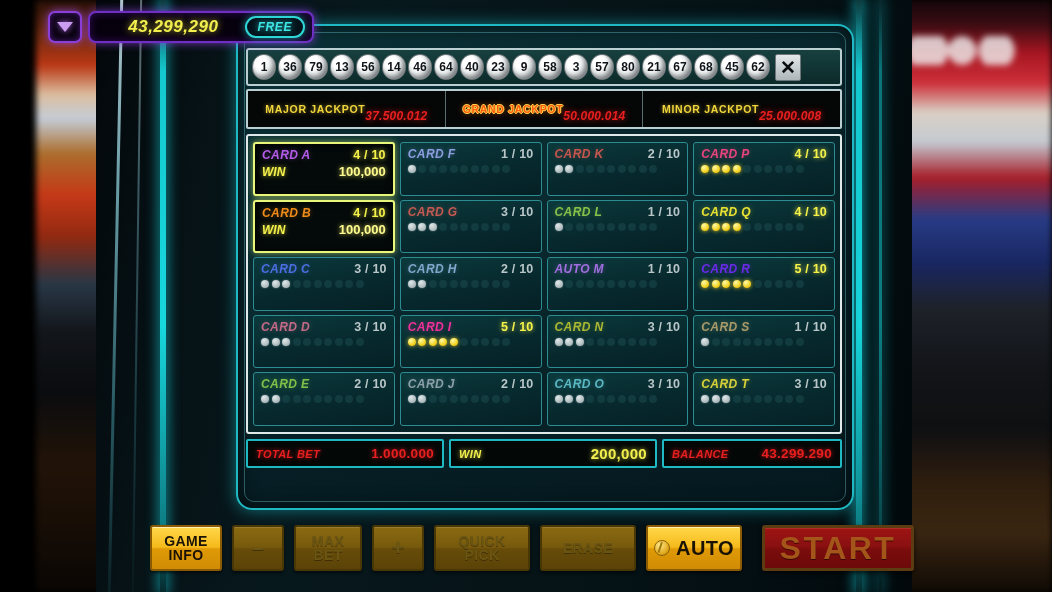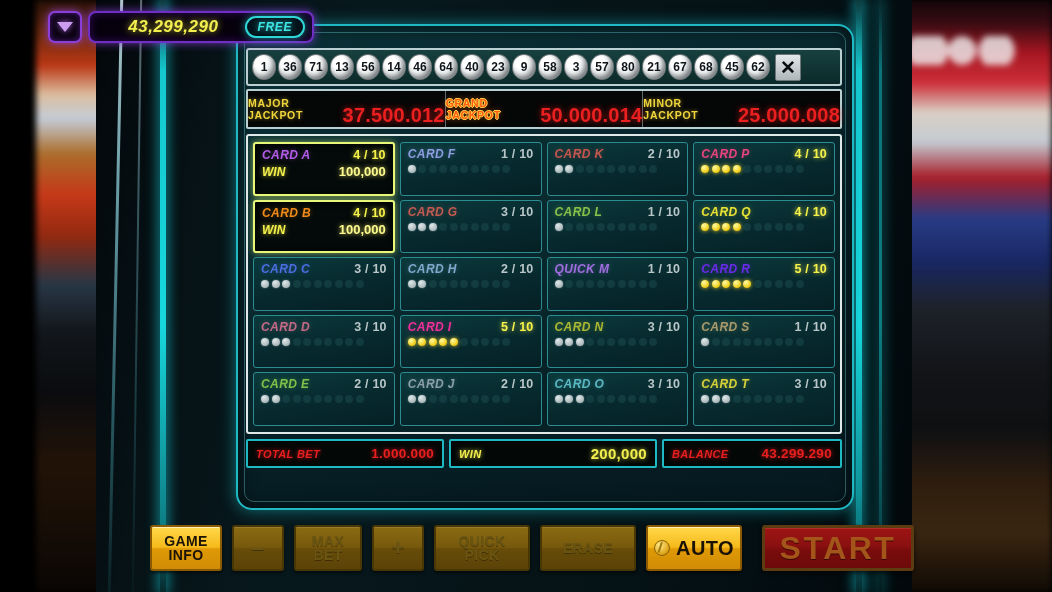--- a/index.html
+++ b/index.html
@@ -158,22 +158,22 @@
     display:flex;
   }
   .jp {
     flex:1; display:flex; flex-direction:row; align-items:center; justify-content:center;
     border-right:1px solid #5a6f72;
   }
   .jp:last-child { border-right:none; }
   .jp-name { font-size:10.5px; font-weight:bold; letter-spacing:.7px; color:#f0d63c;
              text-shadow:0 0 4px rgba(230,200,50,.6); }
   .jp-name.grand { color:#ff5a12; text-shadow:-1px 0 0 #ffd24a,1px 0 0 #ffd24a,0 -1px 0 #ffd24a,0 1px 0 #ffd24a,0 0 6px rgba(255,120,20,.9); }
-  .jp-val { font-size:20px; font-weight:bold; color:#ea1f1f; letter-spacing:.2px;
-            text-shadow:0 0 6px rgba(220,25,25,.85); margin-top:13px; }
+  .jp-val { font-size:12px; font-weight:bold; color:#ea1f1f; letter-spacing:.2px;
+            text-shadow:0 0 6px rgba(220,25,25,.85); margin-top:13px;font-style:italic; }
 
   
   .grid-panel {
     margin-top:5px; height:300px;
     background: linear-gradient(160deg,#0c3236,#08262b 50%,#061d22);
     border:2px solid #dfe9ea; border-radius:3px;
     padding:6px 5px;
   }
   .grid {
     height:100%;
@@ -311,21 +311,21 @@
       <span class="bal-amount">43,299,290</span>
       <span class="free-pill">FREE</span>
     </div>
   </div>
 
   <div class="screen">
 
     <div class="balls-row" id="balls-row">
       <div class="ball">1</div>
         <div class="ball">36</div>
-        <div class="ball">71</div>
+        <div class="ball">79</div>
         <div class="ball">13</div>
         <div class="ball">56</div>
         <div class="ball">14</div>
         <div class="ball">46</div>
         <div class="ball">64</div>
         <div class="ball">40</div>
         <div class="ball">23</div>
         <div class="ball">9</div>
         <div class="ball">58</div>
         <div class="ball">3</div>
@@ -515,21 +515,21 @@
               <span class="dot off"></span>
               <span class="dot off"></span>
               <span class="dot off"></span>
               <span class="dot off"></span>
               <span class="dot off"></span>
               <span class="dot off"></span>
             </div>
           </div>
           <div class="card">
             <div class="card-top">
-              <span class="card-name" style="color: rgb(160, 110, 224); text-shadow: rgba(160, 110, 224, 0.4) 0px 0px 5px;">QUICK M</span>
+              <span class="card-name" style="color: rgb(160, 110, 224); text-shadow: rgba(160, 110, 224, 0.4) 0px 0px 5px;">AUTO M</span>
               <span class="card-count">1 / 10</span>
             </div>
             <div class="dots">
               <span class="dot on"></span>
               <span class="dot off"></span>
               <span class="dot off"></span>
               <span class="dot off"></span>
               <span class="dot off"></span>
               <span class="dot off"></span>
               <span class="dot off"></span>

